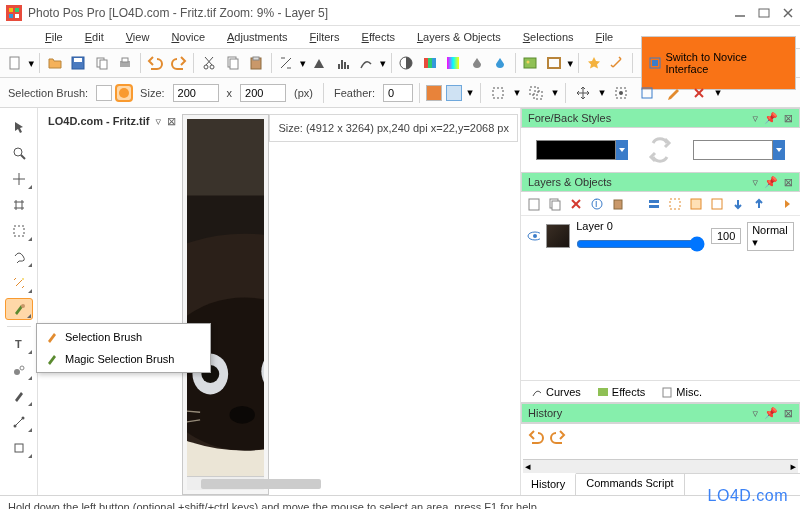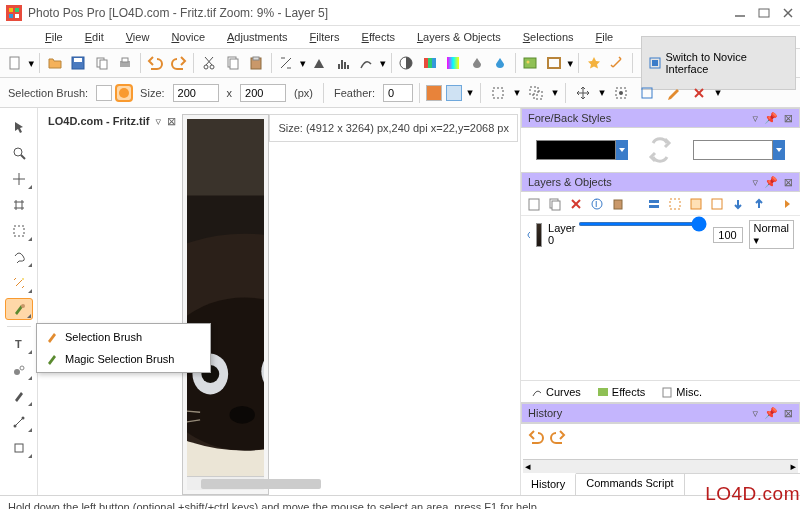--- a/index.html
+++ b/index.html
@@ -10,21 +10,21 @@
 .titlebar .winbtns { display: flex; gap: 12px; color: #666; }
 .winbtn { width: 12px; height: 10px; cursor: pointer; }
 .menubar { height: 22px; display: flex; align-items: center; padding: 0 6px; gap: 2px; margin-left: 29px; }
 .menubar .menu-item { padding: 2px 10px; color: #333; cursor: pointer; }
 .menubar .menu-item::first-letter { text-decoration: underline; }
 .toolbar { height: 30px; border: 1px solid #d9d9d9; border-left: none; border-right: none; display: flex; align-items: center; padding: 0 4px; gap: 2px; background: #fcfcfc; }
 .toolbar2 { height: 30px; border-bottom: 1px solid #d9d9d9; display: flex; align-items: center; padding: 0 4px; gap: 4px; background: #fcfcfc; }
 .tbtn { width: 22px; height: 22px; display: flex; align-items: center; justify-content: center; border-radius: 2px; cursor: pointer; }
 .sep { width: 1px; height: 20px; background: #d5d5d5; margin: 0 2px; }
 .dd { width: 8px; display: flex; align-items: center; justify-content: center; cursor: pointer; }
-.toolbar .novice { border: 1px solid #ccc; padding: 14px 6px; display: flex; align-items: center; gap: 4px; background: #e5e5e5; margin-left: 4px; }
+.toolbar .novice { border: 1px solid #ccc; padding: 14px 6px; display: flex; align-items: center; gap: 4px; background: #f97316; margin-left: 4px; }
 .opt-label { color: #444; padding: 0 4px; }
 .inp { border: 1px solid #bbb; padding: 2px 4px; width: 46px; height: 18px; background: #fff; }
 .swatch { width: 16px; height: 16px; border: 1px solid #bbb; }
 .swatch.selected { outline: 2px solid #f99a2f; outline-offset: -1px; border-radius: 3px; background: #ffd8a8; }
 .main { display: flex; height: 387px; }
 .left-tools { width: 38px; border-right: 1px solid #e0e0e0; padding-top: 8px; display: flex; flex-direction: column; align-items: center; gap: 4px; position: relative; }
 .ltool { width: 28px; height: 22px; display: flex; align-items: center; justify-content: center; cursor: pointer; border-radius: 3px; position: relative; }
 .ltool.active { background: #ffd8a8; border: 1px solid #f99a2f; }
 .ltool .car { position: absolute; right: 1px; bottom: 1px; width: 0; height: 0; border-left: 4px solid transparent; border-bottom: 4px solid #666; }
 .flyout { position: absolute; left: 36px; top: 215px; background: #fff; border: 1px solid #aaa; box-shadow: 2px 2px 5px rgba(0,0,0,0.2); padding: 2px 0; width: 175px; z-index: 100; }
@@ -33,21 +33,21 @@
 .doc-tab { display: flex; align-items: center; height: 18px; }
 .doc-tab .tab-label { font-weight: bold; color: #333; padding: 2px 6px; }
 .doc-tab .tab-actions { margin-left: auto; display: flex; gap: 6px; padding-right: 6px; color: #666; }
 .canvas-wrap { border: 1px solid #c8c8c8; background: #f5f5f5; padding: 4px; flex: 1; display: flex; flex-direction: column; margin-top: 2px; }
 .canvas { flex: 1; background: #fff; display: flex; align-items: center; justify-content: center; overflow: hidden; position: relative; }
 .cat-img { width: 100%; height: 100%; object-fit: cover; background: linear-gradient(135deg, #2a2220 0%, #4b3d32 30%, #1a1512 60%, #e8e0d0 80%, #222 100%); position: relative; }
 .scroll-h { height: 14px; background: #eee; border-top: 1px solid #ccc; position: relative; }
 .scroll-h::before { content: ""; position: absolute; left: 14px; width: 120px; height: 10px; top: 2px; background: #ccc; border-radius: 2px; }
 .info-bar { height: 28px; border: 1px solid #d8d8d8; margin-top: 2px; padding: 2px 8px; display: flex; align-items: center; color: #444; }
 .right { width: 280px; display: flex; flex-direction: column; border-left: 1px solid #e0e0e0; }
-.panel-hdr { height: 20px; background: #c4b5fd; border: 1px solid #d5d5d5; display: flex; align-items: center; padding: 0 6px; color: #333; }
+.panel-hdr { height: 20px; background: #86efac; border: 1px solid #d5d5d5; display: flex; align-items: center; padding: 0 6px; color: #333; }
 .panel-hdr .hdr-actions { margin-left: auto; display: flex; gap: 6px; color: #666; }
 .foreback { height: 44px; display: flex; align-items: center; justify-content: space-around; padding: 0 6px; }
 .fb-swatch { width: 80px; height: 20px; border: 1px solid #888; }
 .fb-swatch.black { background: #000; }
 .fb-swatch.white { background: #fff; }
 .fb-drop { width: 12px; height: 20px; background: #3b7cc9; display: flex; align-items: center; justify-content: center; }
 .fb-swap { width: 30px; height: 30px; color: #bbb; }
 .layers-panel { flex: 1; display: flex; flex-direction: column; border-bottom: 1px solid #d5d5d5; }
 .layer-toolbar { height: 24px; display: flex; align-items: center; gap: 3px; padding: 0 4px; border-bottom: 1px solid #e8e8e8; }
 .lbtn { width: 18px; height: 18px; display: flex; align-items: center; justify-content: center; cursor: pointer; }
@@ -58,21 +58,21 @@
 .layer-opacity { width: 30px; border: 1px solid #bbb; padding: 1px 2px; text-align: center; }
 .layer-blend { border: 1px solid #bbb; padding: 1px 4px; width: 54px; }
 .subtabs { height: 22px; display: flex; gap: 8px; padding: 0 6px; border-top: 1px solid #e0e0e0; }
 .subtab { display: flex; align-items: center; gap: 3px; padding: 2px 4px; cursor: pointer; }
 .history { height: 72px; border-top: 1px solid #d5d5d5; display: flex; flex-direction: column; }
 .hist-body { flex: 1; padding: 4px 6px; display: flex; gap: 4px; }
 .hist-tabs { height: 22px; display: flex; border-top: 1px solid #d5d5d5; }
 .hist-tab { padding: 3px 10px; border-right: 1px solid #d5d5d5; cursor: pointer; }
 .hist-tab.active { background: #fff; border-top: 2px solid #fff; margin-top: -1px; }
 .statusbar { height: 22px; border-top: 1px solid #d5d5d5; padding: 3px 8px; color: #444; display: flex; align-items: center; }
-.watermark { position: absolute; right: 0; bottom: 4px; color: #b91c1c; font-size: 19px; font-weight: 500; letter-spacing: 0.5px; pointer-events: none; }
+.watermark { position: absolute; right: 12px; bottom: 4px; color: #3b82f6; font-size: 16px; font-weight: 500; letter-spacing: 0.5px; pointer-events: none; }
 
 
 svg { display: block; }
 </style>
 </head>
 <body>
 
 <div class="titlebar">
   <svg class="logo" viewBox="0 0 16 16">
       <rect width="16" height="16" fill="#e74c3c"></rect>
@@ -591,21 +591,21 @@
               <path d="M5 3l5 4-5 4z" fill="#e28b2f"></path>
             </svg>
           </div>
       </div>
       <div class="layer-row">
         <svg width="16" height="16">
             <ellipse cx="8" cy="8" rx="7" ry="4" fill="none" stroke="#3b7cc9"></ellipse>
             <circle cx="8" cy="8" r="2" fill="#3b7cc9"></circle>
           </svg>
         <div class="layer-thumb"></div>
-        <div style="flex:1;display:flex;flex-direction:row;gap:2px">
+        <div style="flex:1;display:flex;flex-direction:column;gap:2px">
           <span class="layer-name">Layer 0</span>
           <input type="range" min="0" max="100" value="100" style="">
         </div>
         <input class="layer-opacity" value="100" style="">
         <div class="layer-blend"><span>Normal</span> ▾</div>
       </div>
       <div style="flex:1"></div>
       <div class="subtabs">
         <div class="subtab">
             <svg width="12" height="12">

